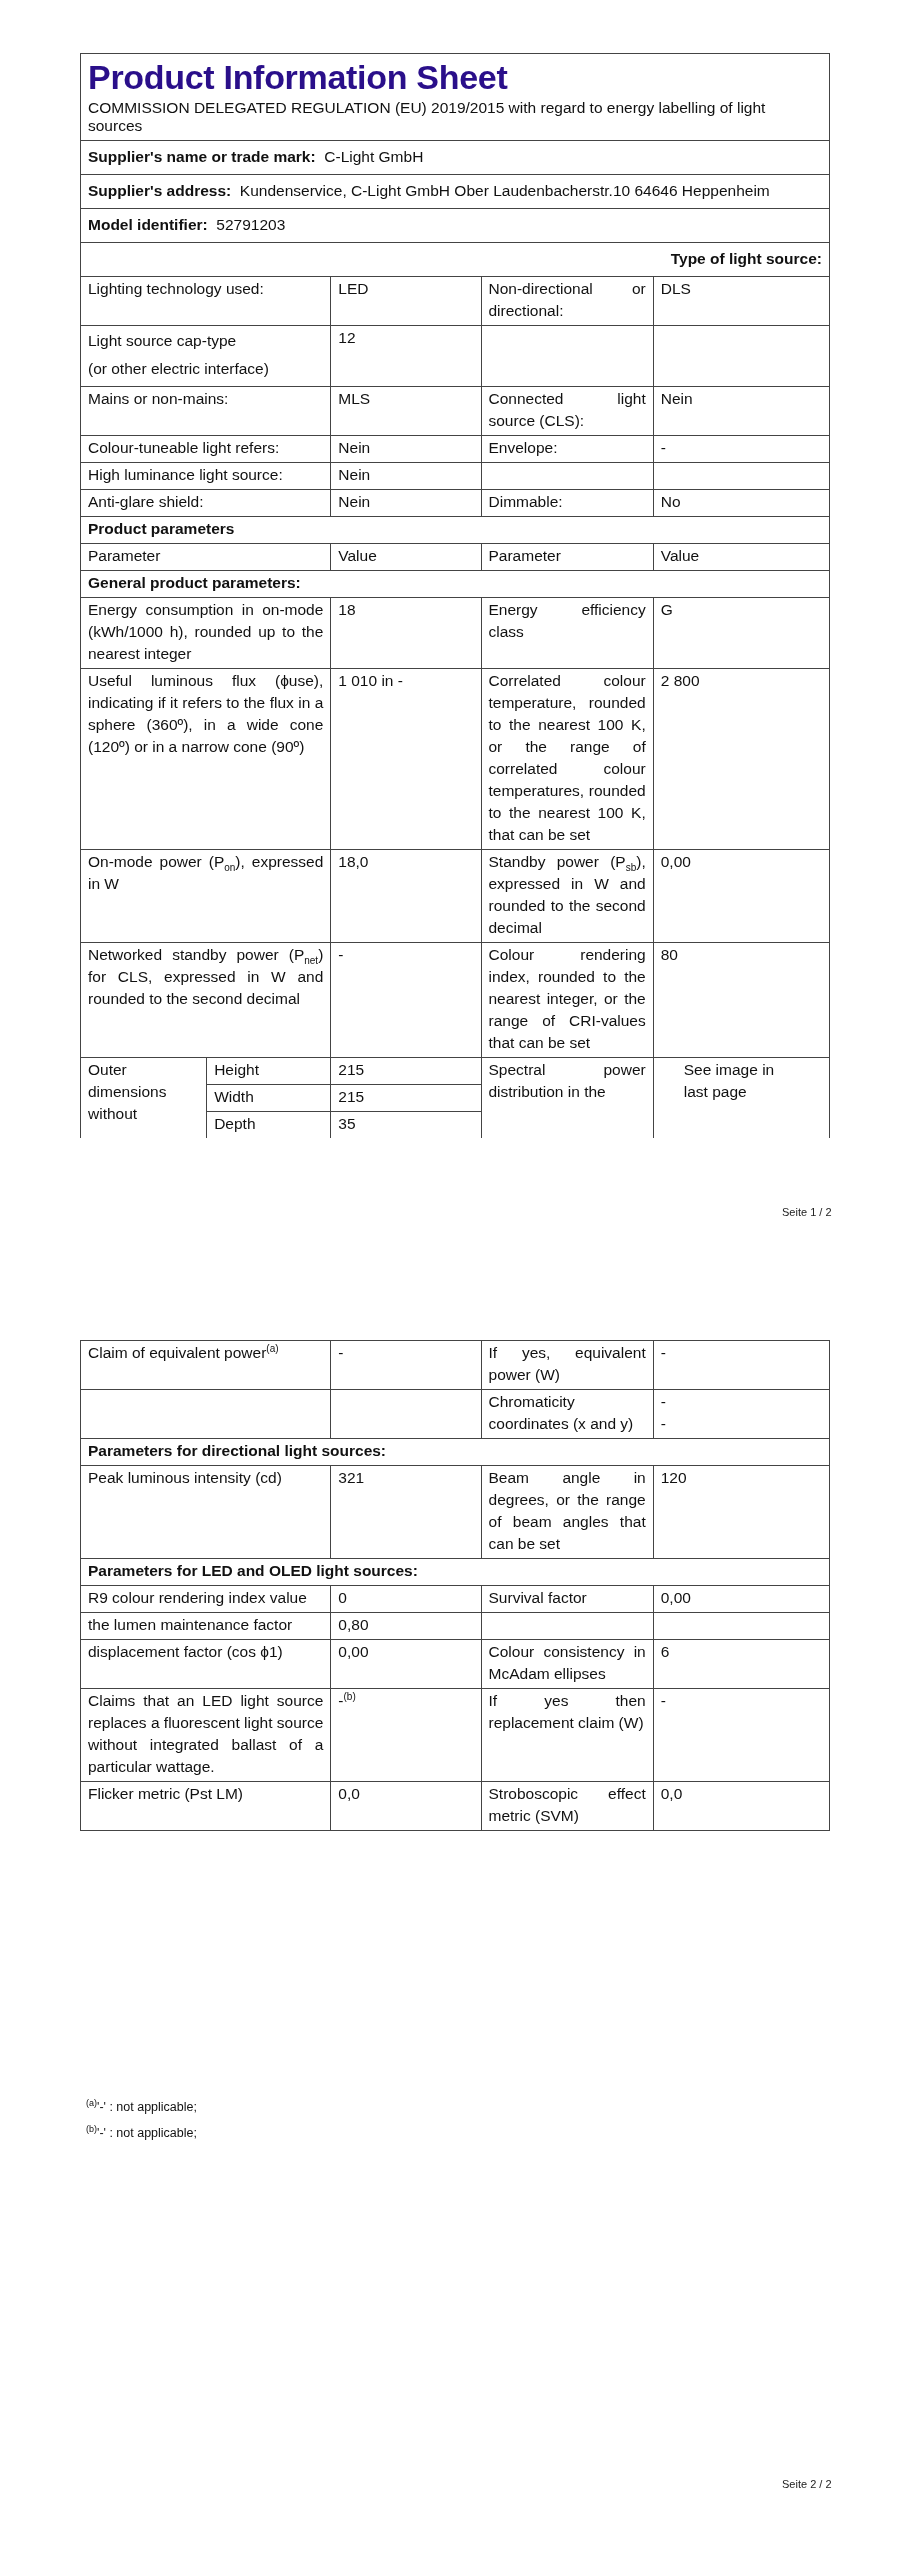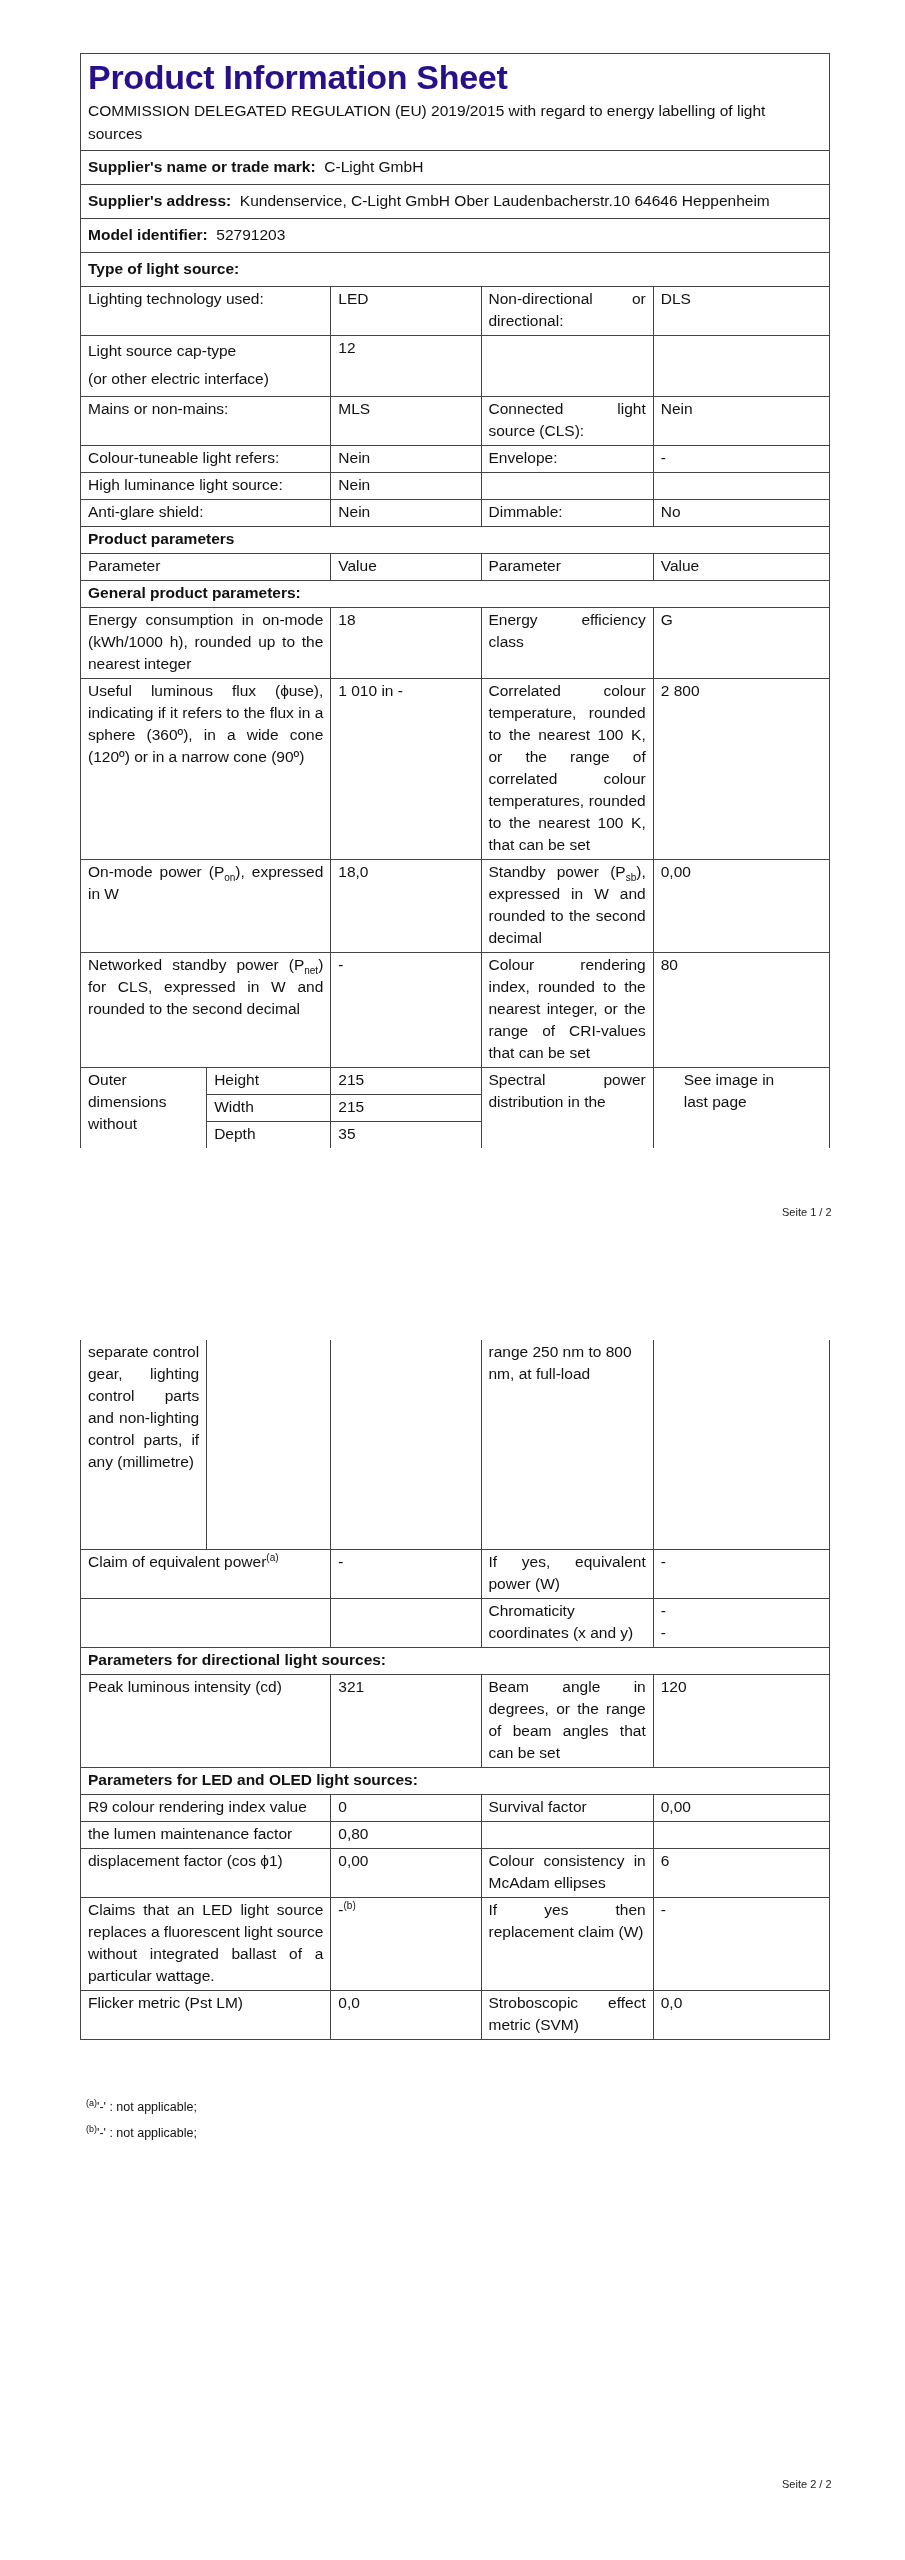--- a/index.html
+++ b/index.html
@@ -17,23 +17,23 @@
     border: 1.5px solid #444;
     padding: 1px 7px 3px 7px;
     vertical-align: top;
   }
   .p1 { top: 53px; }
   .p2 { top: 1340px; }
   .title {
     font-size: 34px; line-height: 44px; font-weight: bold;
     color: #2a0f8a; letter-spacing: -0.3px;
   }
-  .subtitle { font-size: 15.5px; line-height: 23px; padding-bottom: 2px; }
+  .subtitle { font-size: 15.5px; line-height: 18px; padding-bottom: 2px; }
   .full-row td { padding: 5px 7px 6px 7px; }
-  .b { font-weight: bold; }
+  .b { font-weight: bold; text-align: right; }
   .c { text-align: left; }
   .j { text-align: justify; text-align-last: left; }
   .section-h td { font-weight: bold; }
   .sub { font-size: 10px; vertical-align: sub; line-height: 0; }
   .sup { font-size: 10px; vertical-align: super; line-height: 0; }
   .open-bottom td { border-bottom: none; }
   .open-top td { border-top: none; }
   .page-footer {
     position: absolute; font-size: 11px; color: #222;
   }
@@ -189,27 +189,20 @@
 
 <table class="page-table p2">
   <colgroup>
     <col class="col1">
       <col class="col1b">
       <col class="col2">
       <col class="col3">
       <col class="col4">
   </colgroup>
   <tbody>
-      <tr class="open-top">
-    <td class="j" style="height:205px;">separate control gear, lighting control parts and non-lighting control parts, if any (millimetre)</td>
-    <td></td>
-    <td></td>
-    <td>range 250 nm to 800 nm, at full-load</td>
-    <td></td>
-  </tr>
 
   <tr>
     <td colspan="2"><span>Claim of equivalent power</span><span class="sup">(a)</span></td>
     <td class="c">-</td>
     <td class="j">If yes, equivalent power (W)</td>
     <td class="c">-</td>
   </tr>
   <tr>
     <td colspan="2"></td>
     <td></td>

